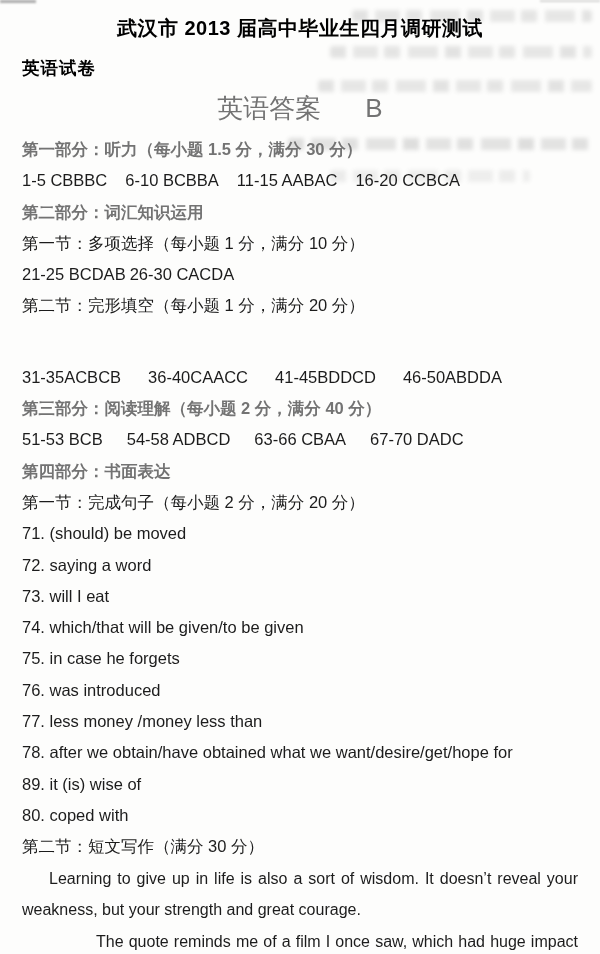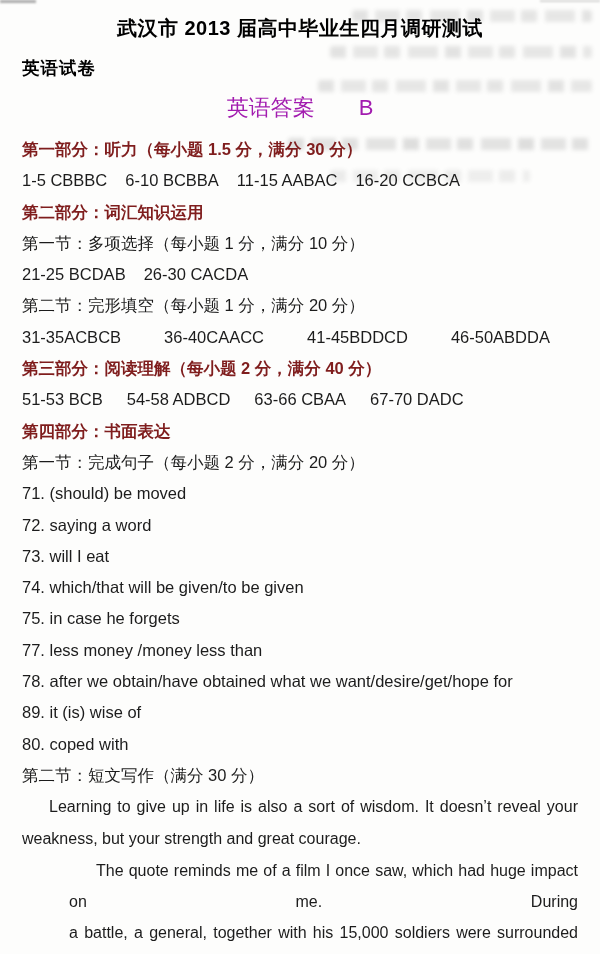--- a/index.html
+++ b/index.html
@@ -17,31 +17,31 @@
   .title-main{
     font-size:20px;font-weight:bold;color:#000;
     text-align:center;line-height:40px;letter-spacing:0.5px;
   }
   .title-sub{
     font-size:17.5px;font-weight:bold;color:#000;
     text-align:left;line-height:40px;letter-spacing:1px;
   }
   .answer-title{
     display:flex;justify-content:center;align-items:baseline;gap:44px;
-    font-size:22px;line-height:40px;color:#a21caf;
+    font-size:26px;line-height:40px;color:#737373;
   }
 
   .line{font-size:16.5px;line-height:31.3px;white-space:nowrap;}
-  .bold{font-weight:bold;color:#7f1d1d;}
+  .bold{font-weight:bold;color:#737373;}
   .first-sec{margin-top:6px;}
 
   .answers-row{display:flex;flex-wrap:nowrap;font-size:16.5px;line-height:31.3px;}
   .row-p1{gap:18px;}
-  .row-p2s1{gap:18px;}
-  .row-p2s2{gap:43px;}
+  .row-p2s1{gap:4px;}
+  .row-p2s2{gap:27px;margin-top:40px;}
   .row-p3{gap:24px;}
   .answers-row .item{white-space:nowrap;}
 
   .numbered .item{display:block;font-size:16.5px;line-height:31.3px;white-space:nowrap;}
 
   .para{font-size:16px;}
   .para .essay-line{
     display:block;line-height:31.3px;
     text-align:justify;text-align-last:left;
   }
@@ -134,20 +134,21 @@
     <div class="line bold">第四部分：书面表达</div>
 
     <div class="line">第一节：完成句子（每小题 2 分，满分 20 分）</div>
 
     <div class="numbered">
         <div class="item">71. (should) be moved</div>
         <div class="item">72. saying a word</div>
         <div class="item">73. will I eat</div>
         <div class="item">74. which/that will be given/to be given</div>
         <div class="item">75. in case he forgets</div>
+        <div class="item">76. was introduced</div>
         <div class="item">77. less money /money less than</div>
         <div class="item">78. after we obtain/have obtained what we want/desire/get/hope for</div>
         <div class="item">89. it (is) wise of</div>
         <div class="item">80. coped with</div>
       </div>
 
     <div class="line">第二节：短文写作（满分 30 分）</div>
 
     <div class="para para1">
         <div class="essay-line">Learning to give up in life is also a sort of wisdom. It doesn’t reveal your</div>

